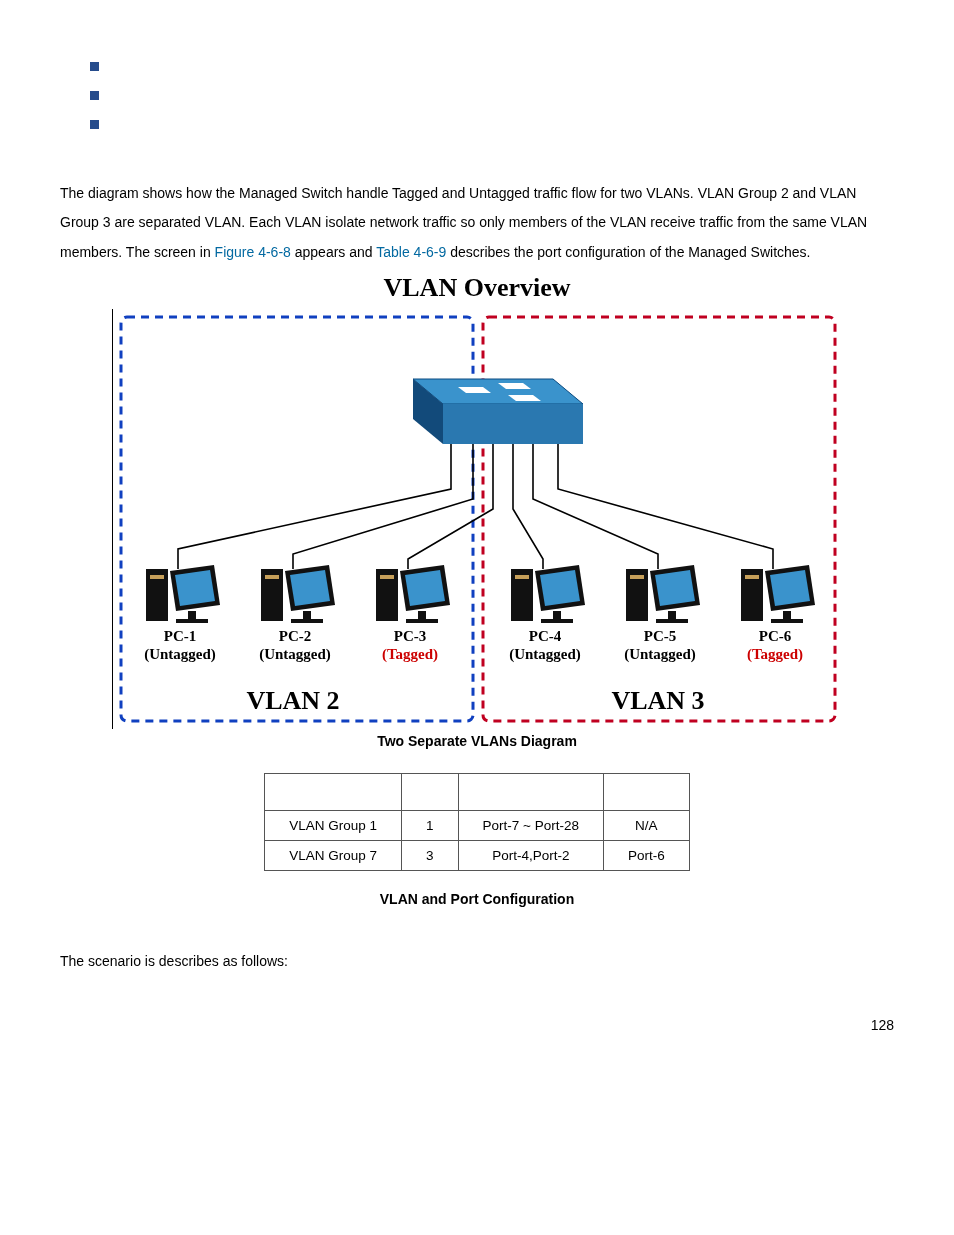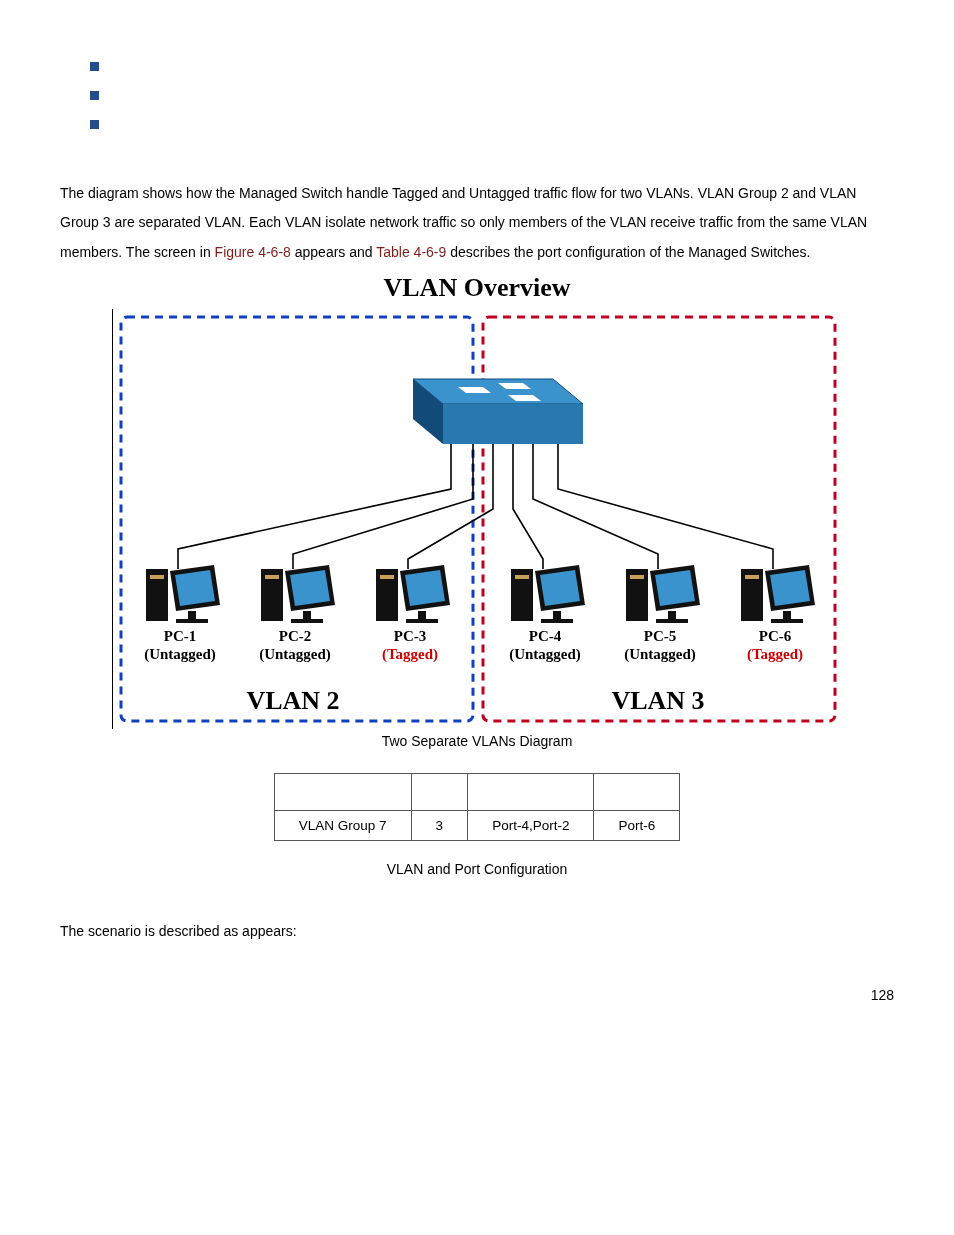--- a/index.html
+++ b/index.html
@@ -1,25 +1,25 @@
 <!DOCTYPE html>
 <html><head>
 <meta charset="utf-8">
 <style>
   html { font-family: Arial, Helvetica, sans-serif; }
   body { margin: 0; padding: 40px 60px 30px 60px; color:#000; font-size:14px; }
   p { line-height: 2.1; margin:0; }
   .bullets { margin: 12px 0 40px 30px; }
   .bullet-sq { display:inline-block; width:9px; height:9px; background:#264c8c; margin:10px 6px 10px 0; vertical-align:middle; }
-  a.xref { color:#7f1d1d; text-decoration:none; }
+  a.xref { color:#0369a1; text-decoration:none; }
   .fig { text-align:center; margin:6px 0 12px 0; }
   .fig-title { font-family:"Times New Roman", serif; font-weight:bold; font-size:26px; margin:4px 0 6px 0; }
   .diagram-frame { border-left:1px solid #000; width:730px; margin:0 auto 4px auto; position:relative; }
   svg.diagram { display:block; }
-  .caption { text-align:center; margin:4px 0 24px 0; }
+  .caption { text-align:center; margin:4px 0 24px 0;font-weight:bold; }
   table.cfg { border-collapse:collapse; margin:16px auto 20px auto; }
   table.cfg th, table.cfg td { border:1px solid #555; padding:7px 24px; font-size:13.5px; }
   table.cfg th { background:#fff; height:22px; }
   table.cfg td.c { text-align:center; }
   .pagenum { text-align:right; margin-top:40px; }
 </style>
 </head>
 <body>
 
 <div class="bullets">
@@ -136,25 +136,31 @@
   <thead>
     <tr>
       <th></th>
       <th></th>
       <th></th>
       <th></th>
     </tr>
   </thead>
   <tbody id="tbody">
       <tr>
+        <td>VLAN Group 1</td>
+        <td class="c">1</td>
+        <td class="c">Port-7 ~ Port-28</td>
+        <td class="c">N/A</td>
+      </tr>
+      <tr>
         <td>VLAN Group 7</td>
         <td class="c">3</td>
         <td class="c">Port-4,Port-2</td>
         <td class="c">Port-6</td>
       </tr>
     </tbody>
 </table>
 
 <div class="caption">VLAN and Port Configuration</div>
 
-<p style="margin-top:40px">The scenario is described as appears:</p>
+<p style="margin-top:40px">The scenario is describes as follows:</p>
 
 <div class="pagenum">128</div>
 
 </body></html>

